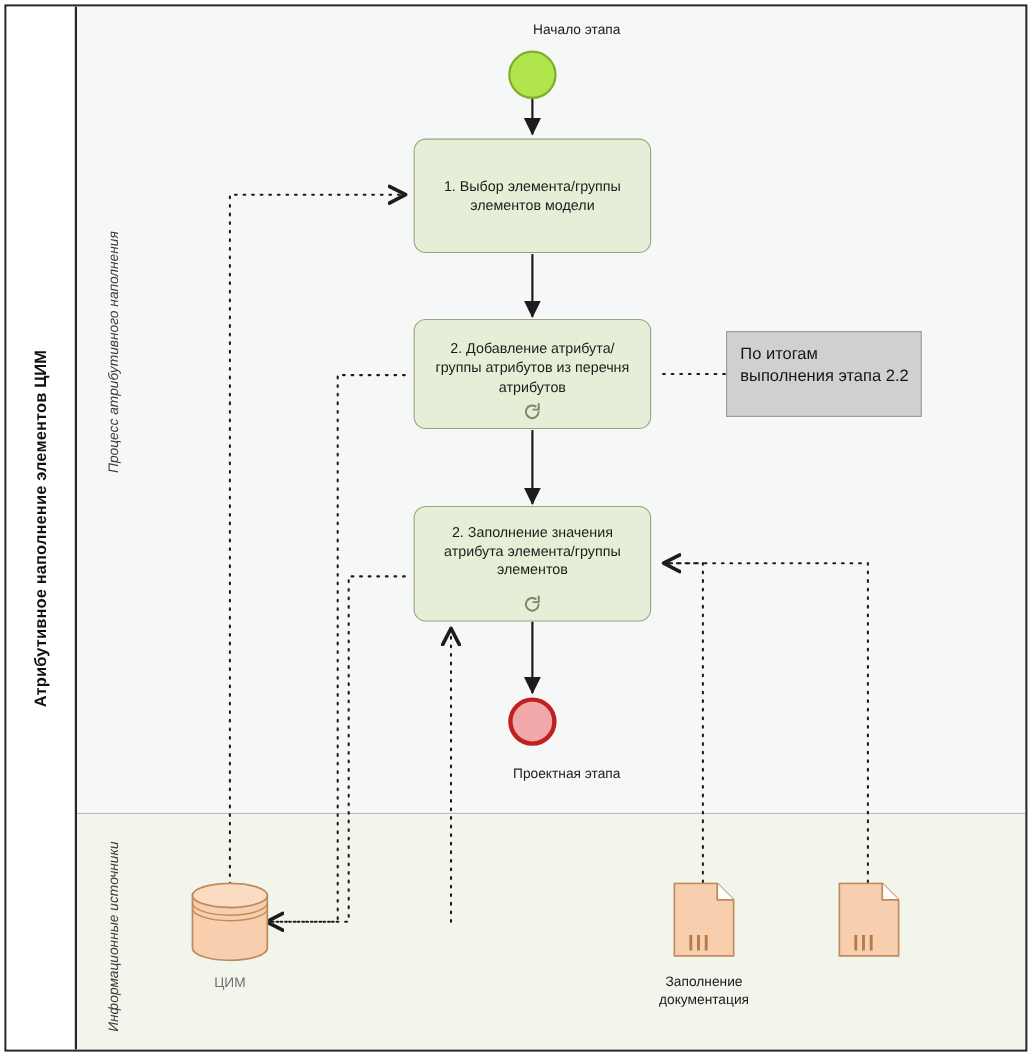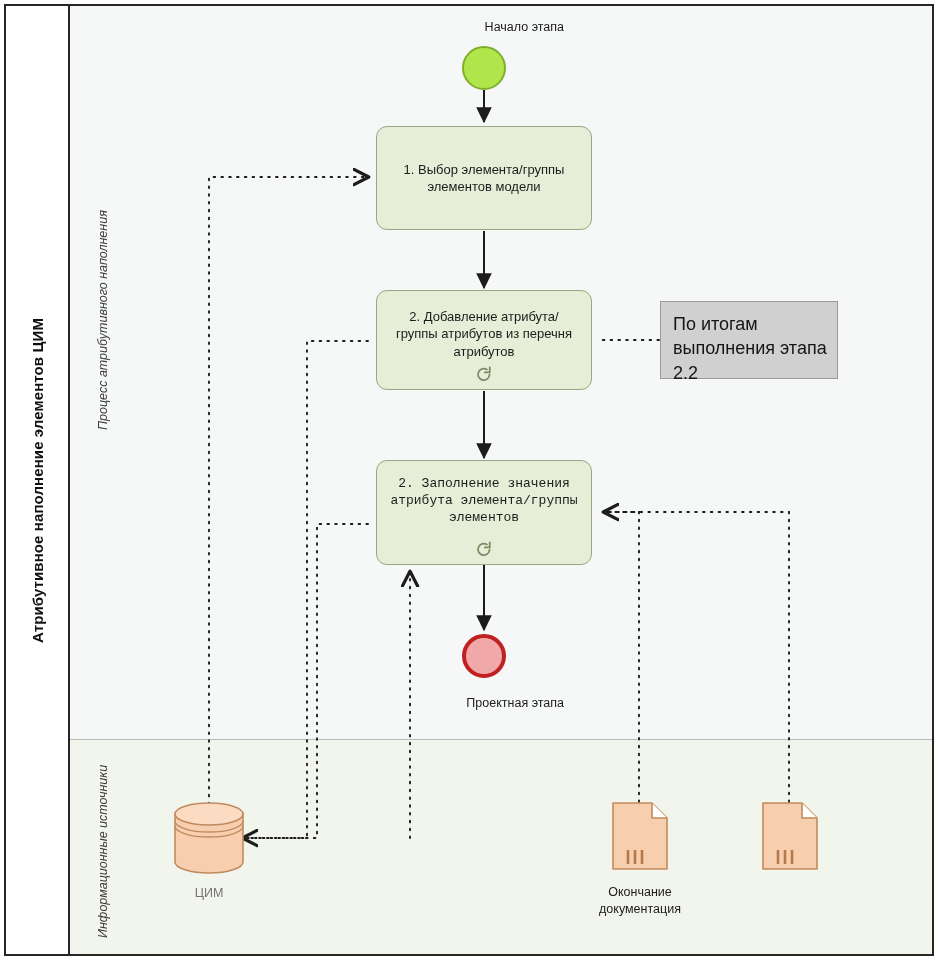--- a/index.html
+++ b/index.html
@@ -38,21 +38,21 @@
                width:18px;height:18px;}
 
   
   .ev{position:absolute;border-radius:50%;box-sizing:border-box;}
   .ev-start{width:44px;height:44px;background:#b0e64b;border:2px solid #7fae2c;}
   .ev-end{width:44px;height:44px;background:#f0a8a8;border:4px solid #c02020;}
   .ev-label{position:absolute;font-size:12.5px;color:#1c1c1c;white-space:nowrap;text-align:right;}
 
   
   .annot{position:absolute;background:#d0d0d0;border:1px solid #9b9b9b;
-         box-sizing:border-box;font-size:18px;color:#151515;line-height:1.35;
+         box-sizing:border-box;font-size:15px;color:#151515;line-height:1.35;
          padding:10px 10px 8px 12px;}
 
   
   .datastore{position:absolute;}
   .ds-label{position:absolute;font-size:12.5px;color:#737373;white-space:nowrap;text-align:center;}
 
   
   .dataobj{position:absolute;}
   .do-label{position:absolute;font-size:12.5px;color:#1c1c1c;text-align:center;line-height:1.35;}
 </style>
@@ -115,21 +115,21 @@
 
   <div class="task" style="left:376px;top:290px;width:216px;height:100px;">
     <div class="txt" style="margin-bottom:12px;">2. Добавление атрибута/группы атрибутов из перечня атрибутов</div>
     <svg class="loop-marker" viewBox="0 0 20 20">
       <path d="M16.2,10.6 A6.4,6.4 0 1 1 13.2,5.0" fill="none" stroke="#7b8a63" stroke-width="2" stroke-linecap="round"></path>
       <path d="M16.4,2.6 L16.4,8.2 L10.9,8.2" fill="none" stroke="#7b8a63" stroke-width="2" stroke-linecap="round" stroke-linejoin="round"></path>
     </svg>
   </div>
 
   <div class="task" style="left:376px;top:460px;width:216px;height:105px;">
-    <div class="txt" style="margin-bottom:24px;font-family:Liberation Mono, monospace;">2. Заполнение значения атрибута элемента/группы элементов</div>
+    <div class="txt" style="margin-bottom:24px;">2. Заполнение значения атрибута элемента/группы элементов</div>
     <svg class="loop-marker" viewBox="0 0 20 20">
       <path d="M16.2,10.6 A6.4,6.4 0 1 1 13.2,5.0" fill="none" stroke="#7b8a63" stroke-width="2" stroke-linecap="round"></path>
       <path d="M16.4,2.6 L16.4,8.2 L10.9,8.2" fill="none" stroke="#7b8a63" stroke-width="2" stroke-linecap="round" stroke-linejoin="round"></path>
     </svg>
   </div>
 
   <div class="ev ev-end" style="left:462px;top:634px;"></div>
   <div class="ev-label" style="left:404px;top:696px;width:160px;">Проектная этапа</div>
 
   <div class="annot" style="left:660px;top:301px;width:178px;height:78px;">
@@ -150,21 +150,21 @@
     <svg viewBox="0 0 56 68" width="56" height="68">
       <path d="M1,1 L40,1 L55,16 L55,67 L1,67 z" fill="#f8cfae" stroke="#c08a5e" stroke-width="1.6" stroke-linejoin="round"></path>
       <path d="M40,1 L40,16 L55,16" fill="#ffffff" stroke="#c08a5e" stroke-width="1.6" stroke-linejoin="round"></path>
       <g stroke="#b5794a" stroke-width="2.6">
         <line x1="16" y1="48" x2="16" y2="62"></line>
         <line x1="23" y1="48" x2="23" y2="62"></line>
         <line x1="30" y1="48" x2="30" y2="62"></line>
       </g>
     </svg>
   </div>
-  <div class="do-label" style="left:574px;top:884px;width:132px;">Окончание документация</div>
+  <div class="do-label" style="left:574px;top:884px;width:132px;">Заполнение документация</div>
 
   <div class="dataobj" style="left:762px;top:802px;width:56px;height:68px;">
     <svg viewBox="0 0 56 68" width="56" height="68">
       <path d="M1,1 L40,1 L55,16 L55,67 L1,67 z" fill="#f8cfae" stroke="#c08a5e" stroke-width="1.6" stroke-linejoin="round"></path>
       <path d="M40,1 L40,16 L55,16" fill="#ffffff" stroke="#c08a5e" stroke-width="1.6" stroke-linejoin="round"></path>
       <g stroke="#b5794a" stroke-width="2.6">
         <line x1="16" y1="48" x2="16" y2="62"></line>
         <line x1="23" y1="48" x2="23" y2="62"></line>
         <line x1="30" y1="48" x2="30" y2="62"></line>
       </g>

